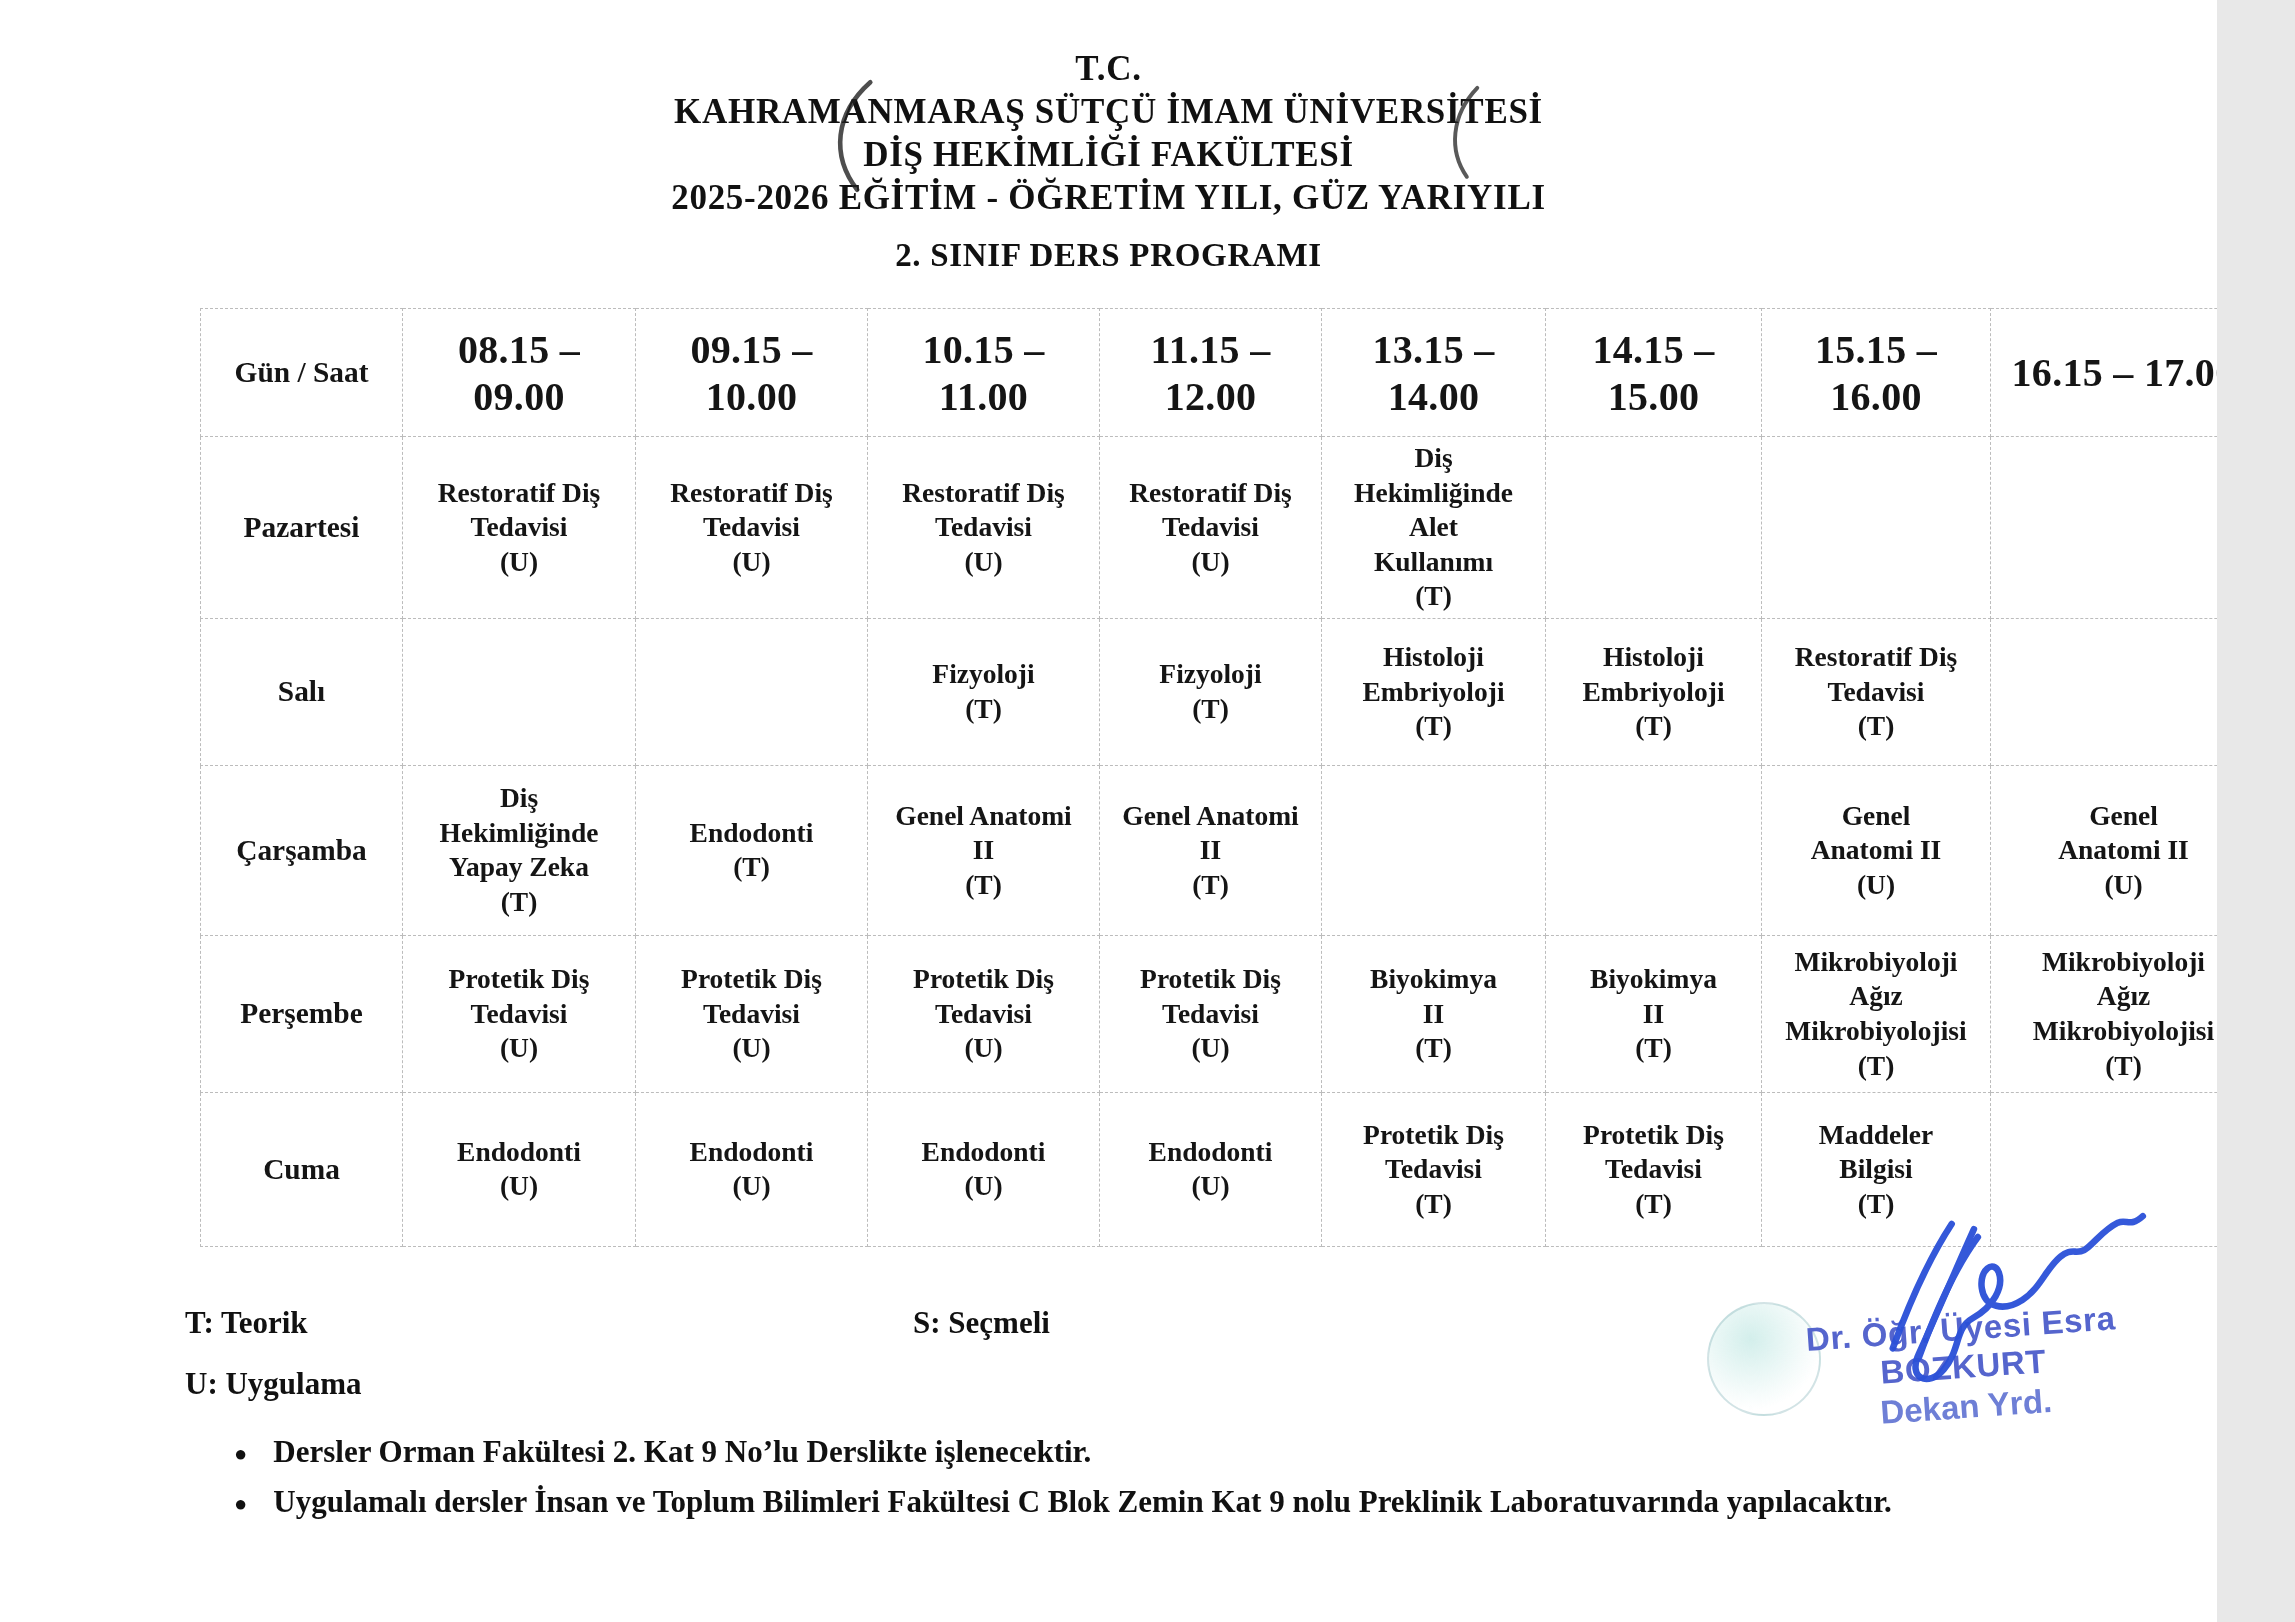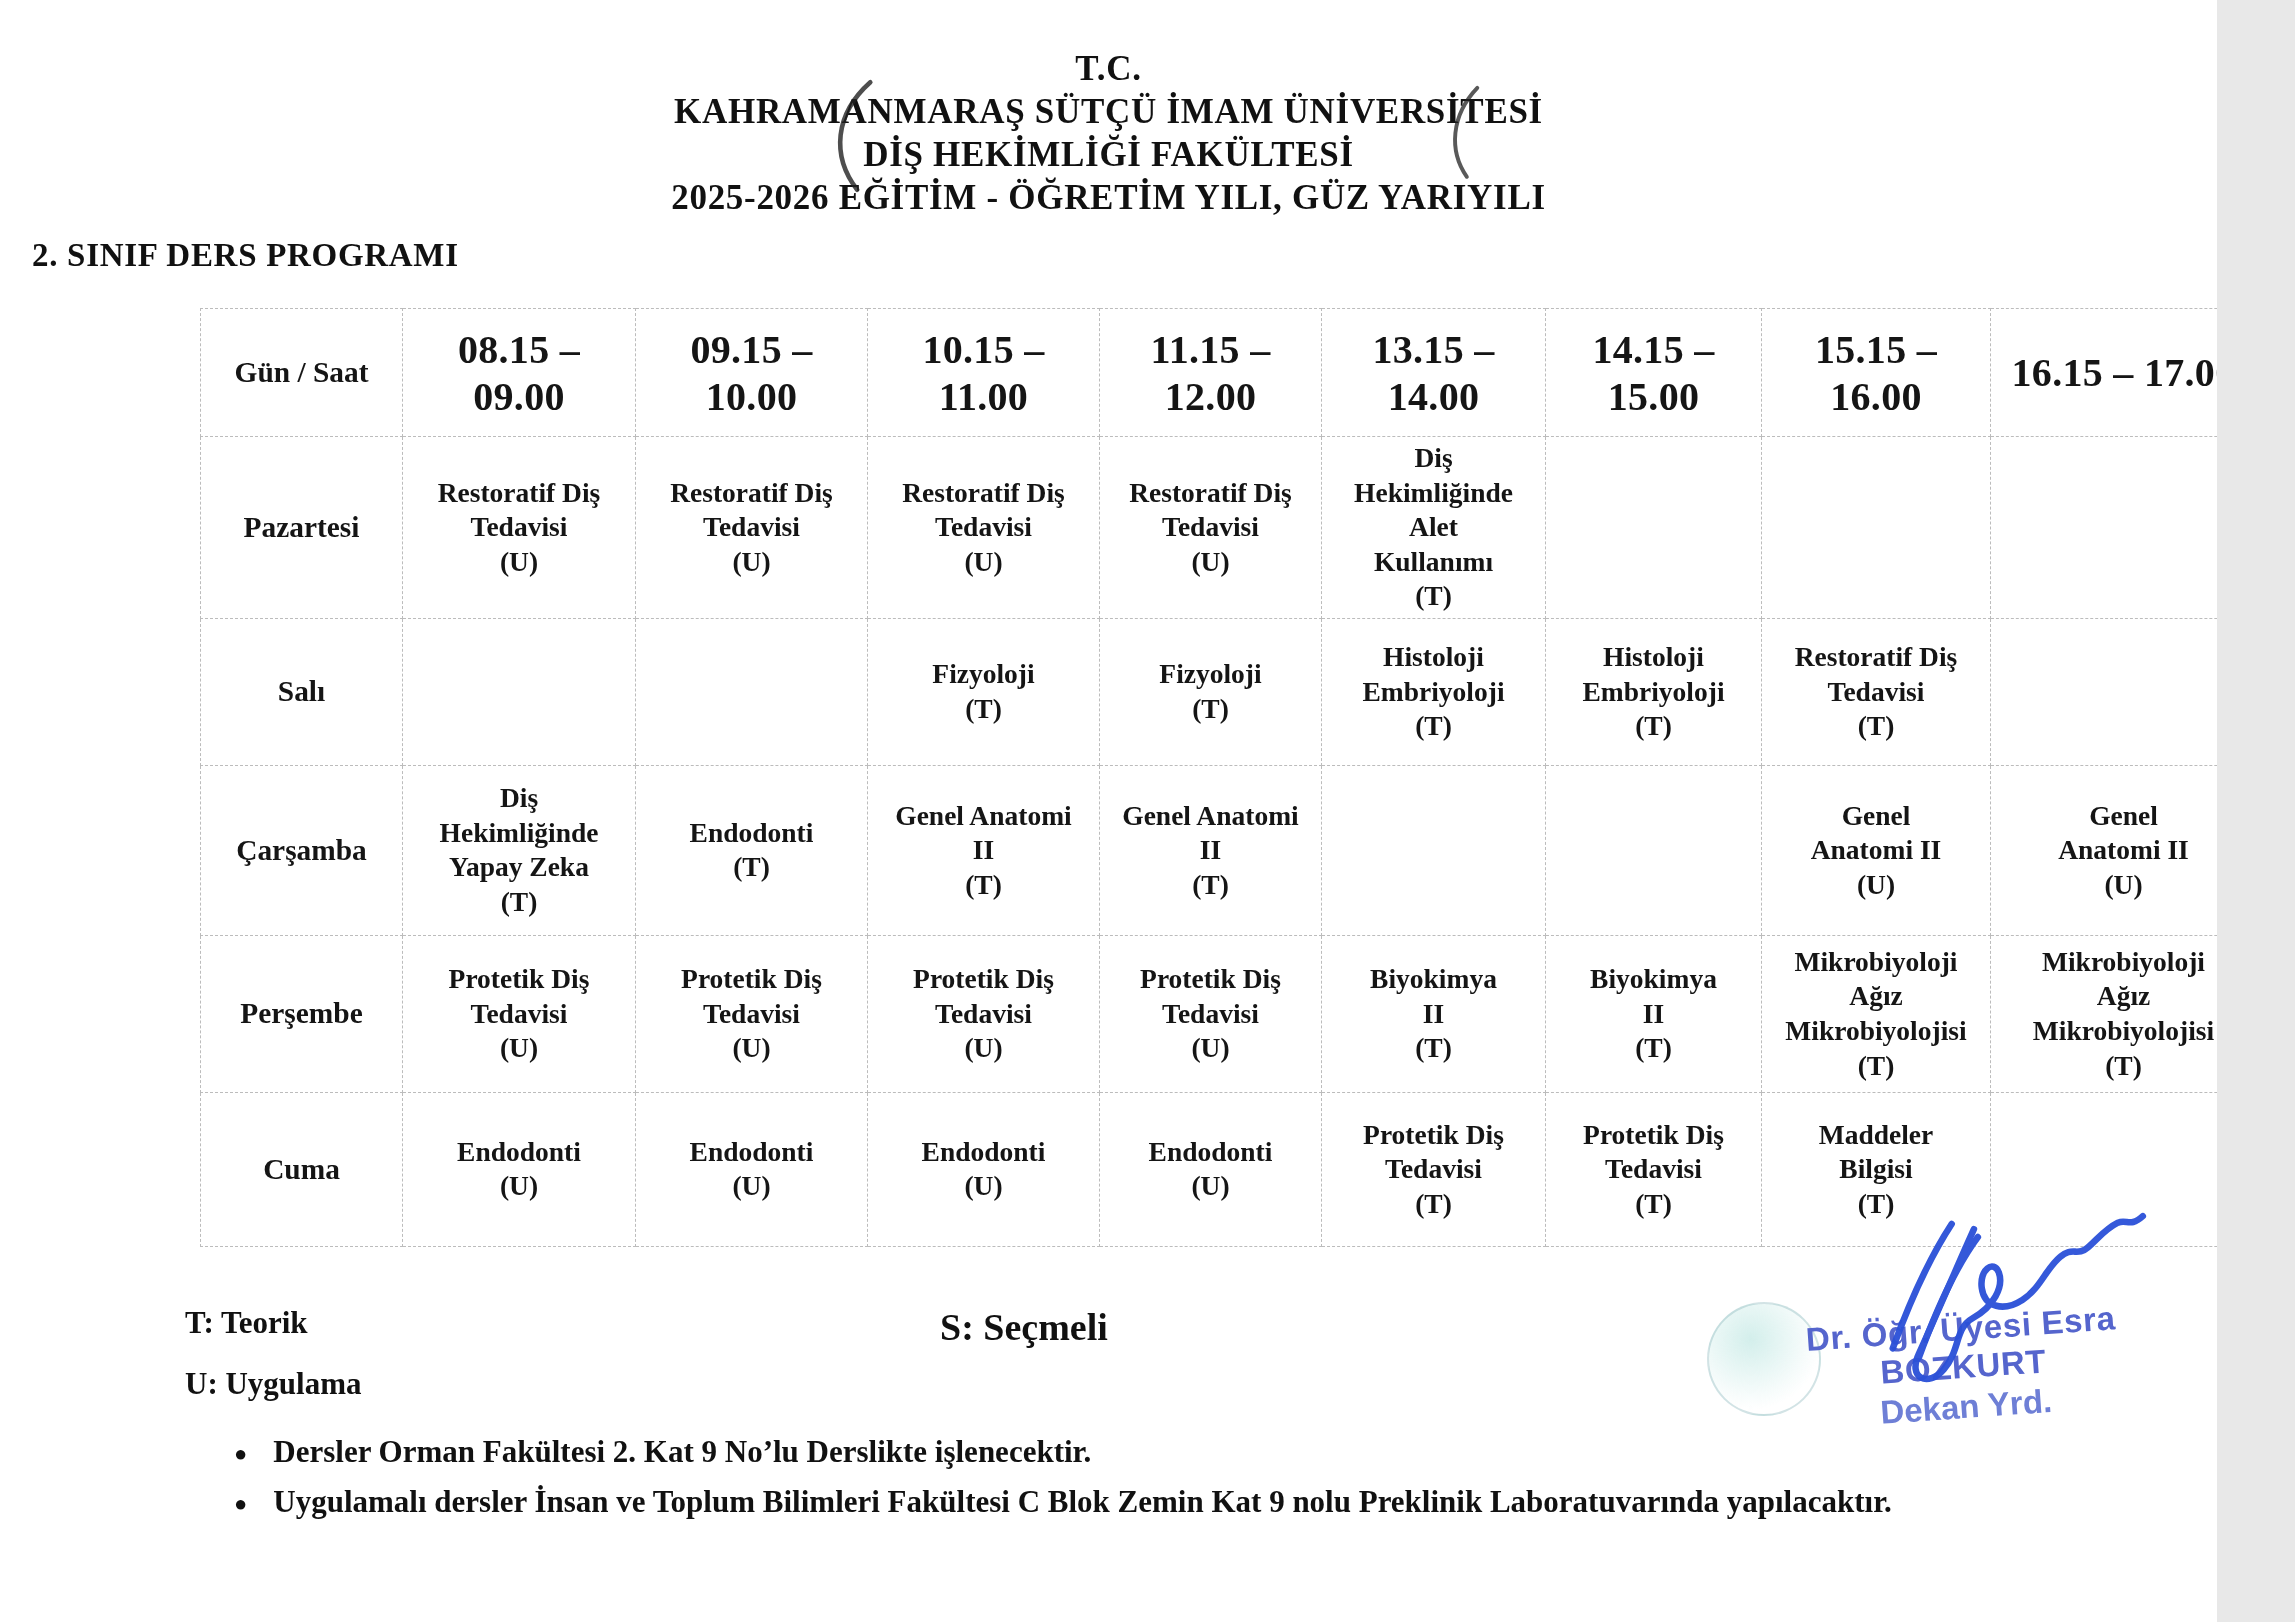--- a/index.html
+++ b/index.html
@@ -13,44 +13,43 @@
   }
   
   .doc-header{
     position:absolute;left:0;top:47px;width:100%;
     text-align:center;font-weight:bold;
     font-size:35px;line-height:43px;
     letter-spacing:0.7px;
   }
   .program-title{
     position:absolute;left:0;top:237px;width:100%;
-    font-weight:bold;font-size:33px;
+    text-align:center;font-weight:bold;font-size:33px;
     letter-spacing:0.7px;
-    margin-left:32px;
   }
   
   table.schedule{
     position:absolute;left:200px;top:308px;
     width:2055px;height:936px;
     border-collapse:collapse;table-layout:fixed;
     background:#fff;
   }
   table.schedule td,table.schedule th{
     border:1.3px dashed #bcbcbc;
     vertical-align:middle;text-align:center;
     font-weight:bold;color:#151515;
     padding:3.9px 6.5px;box-sizing:border-box;
   }
   th.corner{font-size:29.4px;}
   th.time{font-size:40px;letter-spacing:0.3px;}
   td.day{font-size:29.4px;}
   td.lesson{font-size:27.5px;line-height:1.26;white-space:pre-line;}
   
   .legend-t{position:absolute;left:185px;top:1305px;font-size:31px;font-weight:bold;}
-  .legend-s{position:absolute;left:940px;top:1305px;font-size:38px;font-weight:bold;}
+  .legend-s{position:absolute;left:913px;top:1305px;font-size:31px;font-weight:bold;}
   .legend-u{position:absolute;left:185px;top:1366px;font-size:31px;font-weight:bold;}
   .note{
     position:absolute;left:234px;display:flex;align-items:flex-start;
     font-size:31px;font-weight:bold;
   }
   .note .bullet{font-size:22px;line-height:39px;margin-right:26px;}
   .note-1{top:1434px;}
   .note-2{top:1484px;}
   
   .round-stamp{

